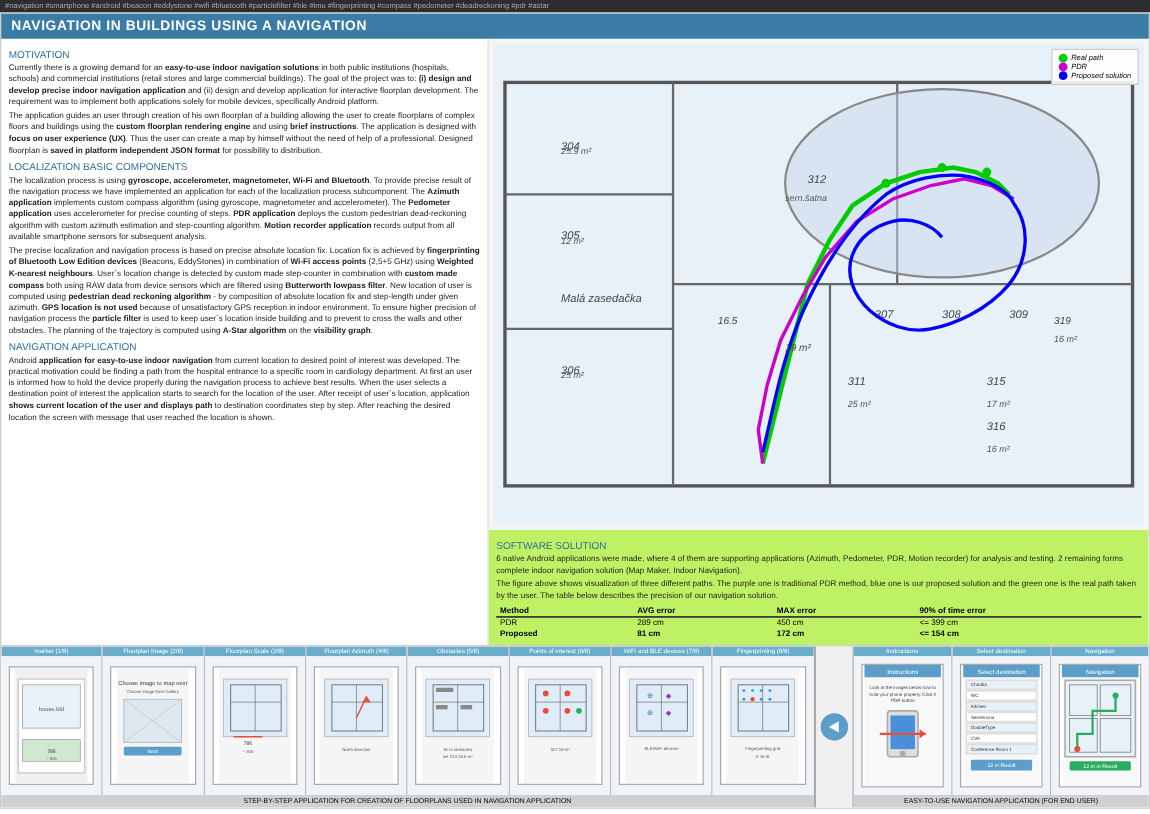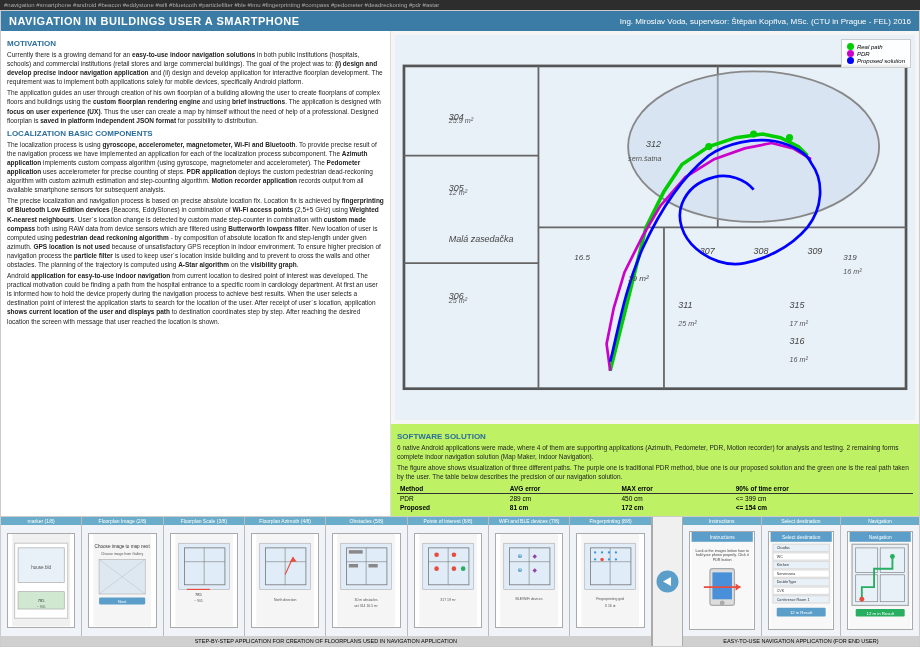--- a/index.html
+++ b/index.html
@@ -67,21 +67,21 @@
       padding: 4px;
       font-style: italic;
     }
     #software-section {
       padding: 4px 6px;
       font-size: 6.5px;
       background: #bef264;
     }
     .section-title {
       font-size: 8px;
-      font-weight: bold;
+      font-weight: normal;
       color: #2c6e9b;
       text-transform: uppercase;
       margin-top: 4px;
       margin-bottom: 2px;
     }
     .section-text {
       font-size: 6.5px;
       line-height: 1.4;
       color: #222;
       margin-bottom: 2px;
@@ -176,22 +176,21 @@
 </head>
 <body>
 
 <div id="tags-bar">
   <span>#navigation #smartphone #android #beacon #eddystone #wifi #bluetooth #particlefilter #ble #imu #fingerprinting #compass #pedometer #deadreckoning #pdr #astar</span>
 </div>
 
 <div id="main-container">
 
   <div id="header">
-    <span id="header-title">NAVIGATION IN BUILDINGS USER A SMARTPHONE</span>
-    <span id="header-author">Ing. Miroslav Voda, supervisor: Štěpán Kopřiva, MSc. (CTU in Prague - FEL) 2016</span>
+    <span id="header-title">NAVIGATION IN BUILDINGS USING A NAVIGATION</span>
   </div>
 
   <div id="content-area">
 
     <div id="left-column">
 
       <div>
         <div class="section-title">MOTIVATION</div>
         <p class="section-text">
           Currently there is a growing demand for an <b>easy-to-use indoor navigation solutions</b> in both public institutions (hospitals, schools) and commercial institutions (retail stores and large commercial buildings). The goal of the project was to: <b>(i) design and develop precise indoor navigation application</b> and (ii) design and develop application for interactive floorplan development. The requirement was to implement both applications solely for mobile devices, specifically Android platform.
@@ -211,20 +210,21 @@
         </p>
       </div>
 
       <div>
         <p class="section-text">
           The precise localization and navigation process is based on precise absolute location fix. Location fix is achieved by <b>fingerprinting of Bluetooth Low Edition devices</b> (Beacons, EddyStones) in combination of <b>Wi-Fi access points</b> (2,5+5 GHz) using <b>Weighted K-nearest neighbours</b>. User´s location change is detected by custom made step-counter in combination with <b>custom made compass</b> both using RAW data from device sensors which are filtered using <b>Butterworth lowpass filter</b>. New location of user is computed using <b>pedestrian dead reckoning algorithm</b> - by composition of absolute location fix and step-length under given azimuth. <b>GPS location is not used</b> because of unsatisfactory GPS reception in indoor environment. To ensure higher precision of navigation process the <b>particle filter</b> is used to keep user´s location inside building and to prevent to cross the walls and other obstacles. The planning of the trajectory is computed using <b>A-Star algorithm</b> on the <b>visibility graph</b>.
         </p>
       </div>
 
       <div>
+        <div class="section-title">NAVIGATION APPLICATION</div>
         <p class="section-text">
           Android <b>application for easy-to-use indoor navigation</b> from current location to desired point of interest was developed. The practical motivation could be finding a path from the hospital entrance to a specific room in cardiology department. At first an user is informed how to hold the device properly during the navigation process to achieve best results. When the user selects a destination point of interest the application starts to search for the location of the user. After receipt of user´s location, application <b>shows current location of the user and displays path</b> to destination coordinates step by step. After reaching the desired location the screen with message that user reached the location is shown.
         </p>
       </div>
 
     </div>
 
     <div id="right-column">
 
       <div id="map-area">

